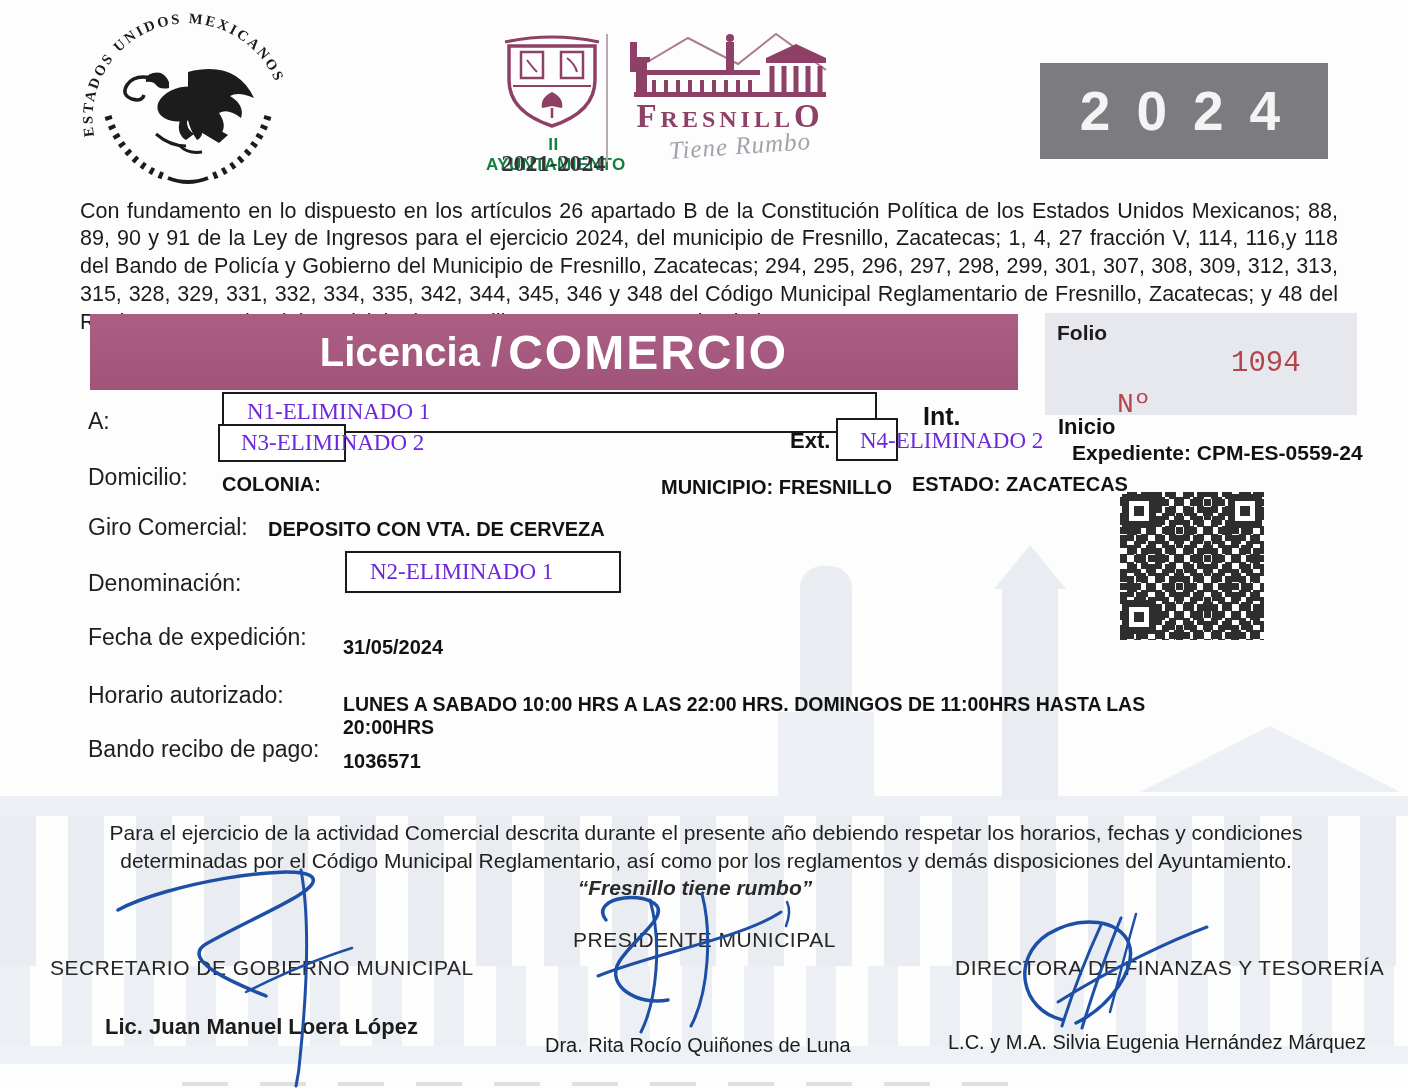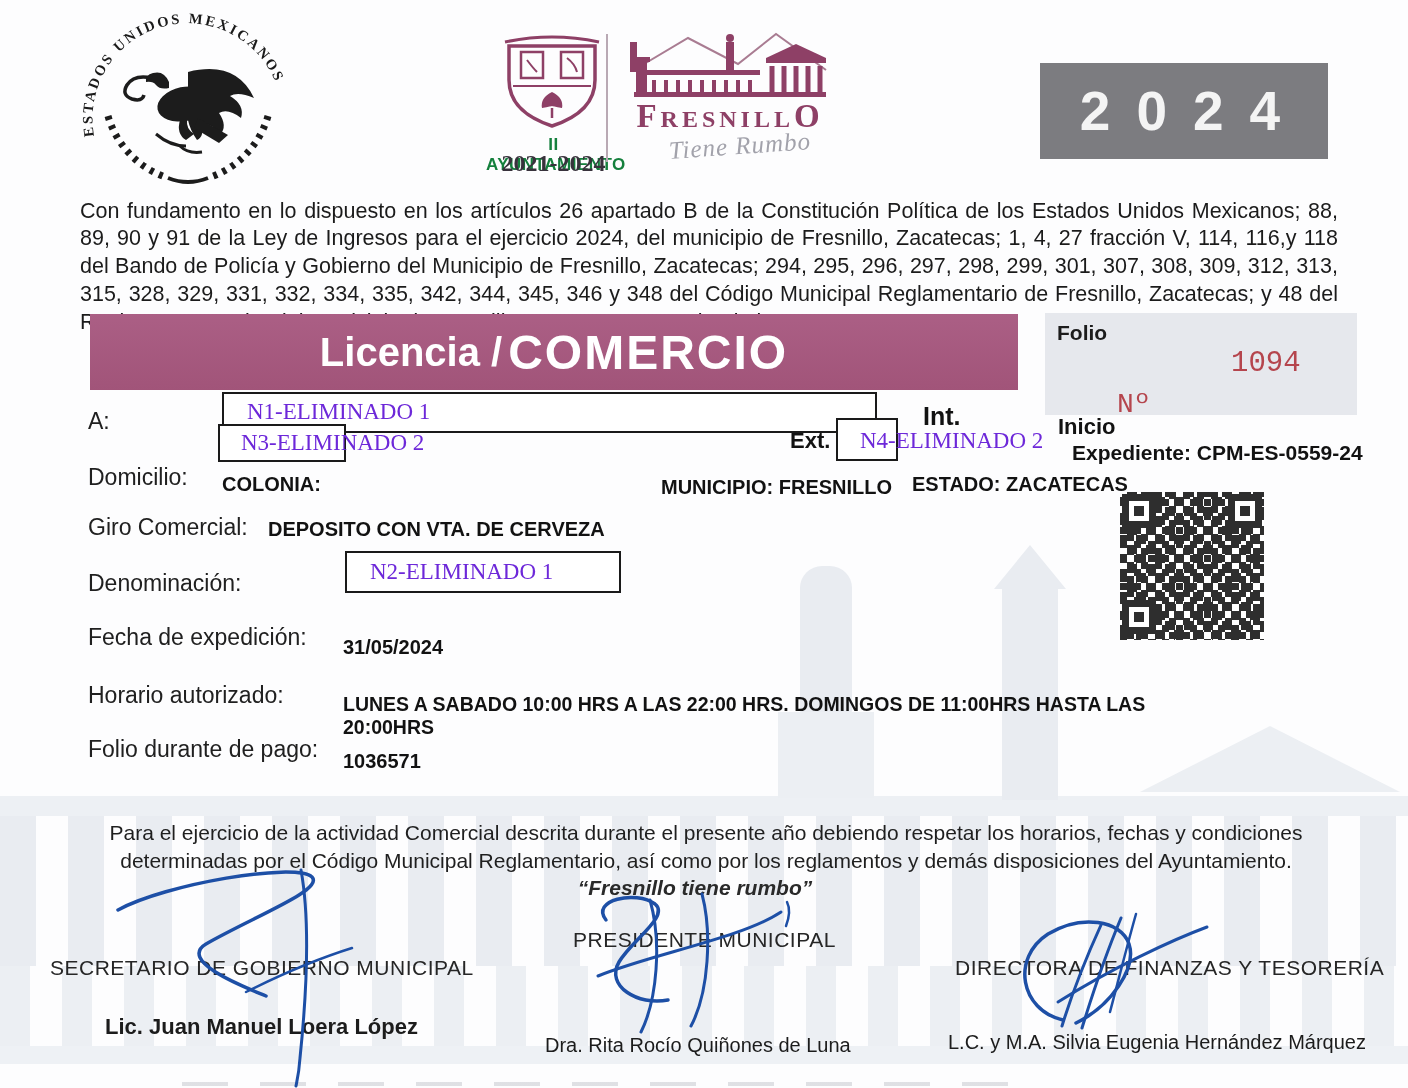--- a/index.html
+++ b/index.html
@@ -192,21 +192,21 @@
         <div style="position:absolute;left:5px;top:5px;width:10px;height:10px;background:#2e2e2e;"></div>
       </div>
   </div>
 
   <div class="abs z lbl" style="left:88px;top:624px;">Fecha de expedición:</div>
   <div class="abs z bval" style="left:343px;top:636px;">31/05/2024</div>
 
   <div class="abs z lbl" style="left:88px;top:682px;">Horario autorizado:</div>
   <div class="abs z bval" style="left:343px;top:693px;width:850px;font-size:19.5px;">LUNES A SABADO 10:00 HRS A LAS 22:00 HRS. DOMINGOS DE 11:00HRS HASTA LAS 20:00HRS</div>
 
-  <div class="abs z lbl" style="left:88px;top:736px;">Folio durante de pago:</div>
+  <div class="abs z lbl" style="left:88px;top:736px;">Bando recibo de pago:</div>
   <div class="abs z bval" style="left:343px;top:750px;">1036571</div>
 
   <p class="abs z foot-par">Para el ejercicio de la actividad Comercial descrita durante el presente año debiendo respetar los horarios, fechas y condiciones determinadas por el Código Municipal Reglamentario, así como por los reglamentos y demás disposiciones del Ayuntamiento.</p>
 
   <div class="abs z quote" style="left:560px;top:876px;width:270px;text-align:center;">“Fresnillo tiene rumbo”</div>
 
   <div class="abs z sig-title" style="left:573px;top:928px;">PRESIDENTE MUNICIPAL</div>
   <div class="abs z sig-title" style="left:50px;top:956px;">SECRETARIO DE GOBIERNO MUNICIPAL</div>
   <div class="abs z sig-title" style="left:955px;top:956px;">DIRECTORA DE FINANZAS Y TESORERÍA</div>
 

